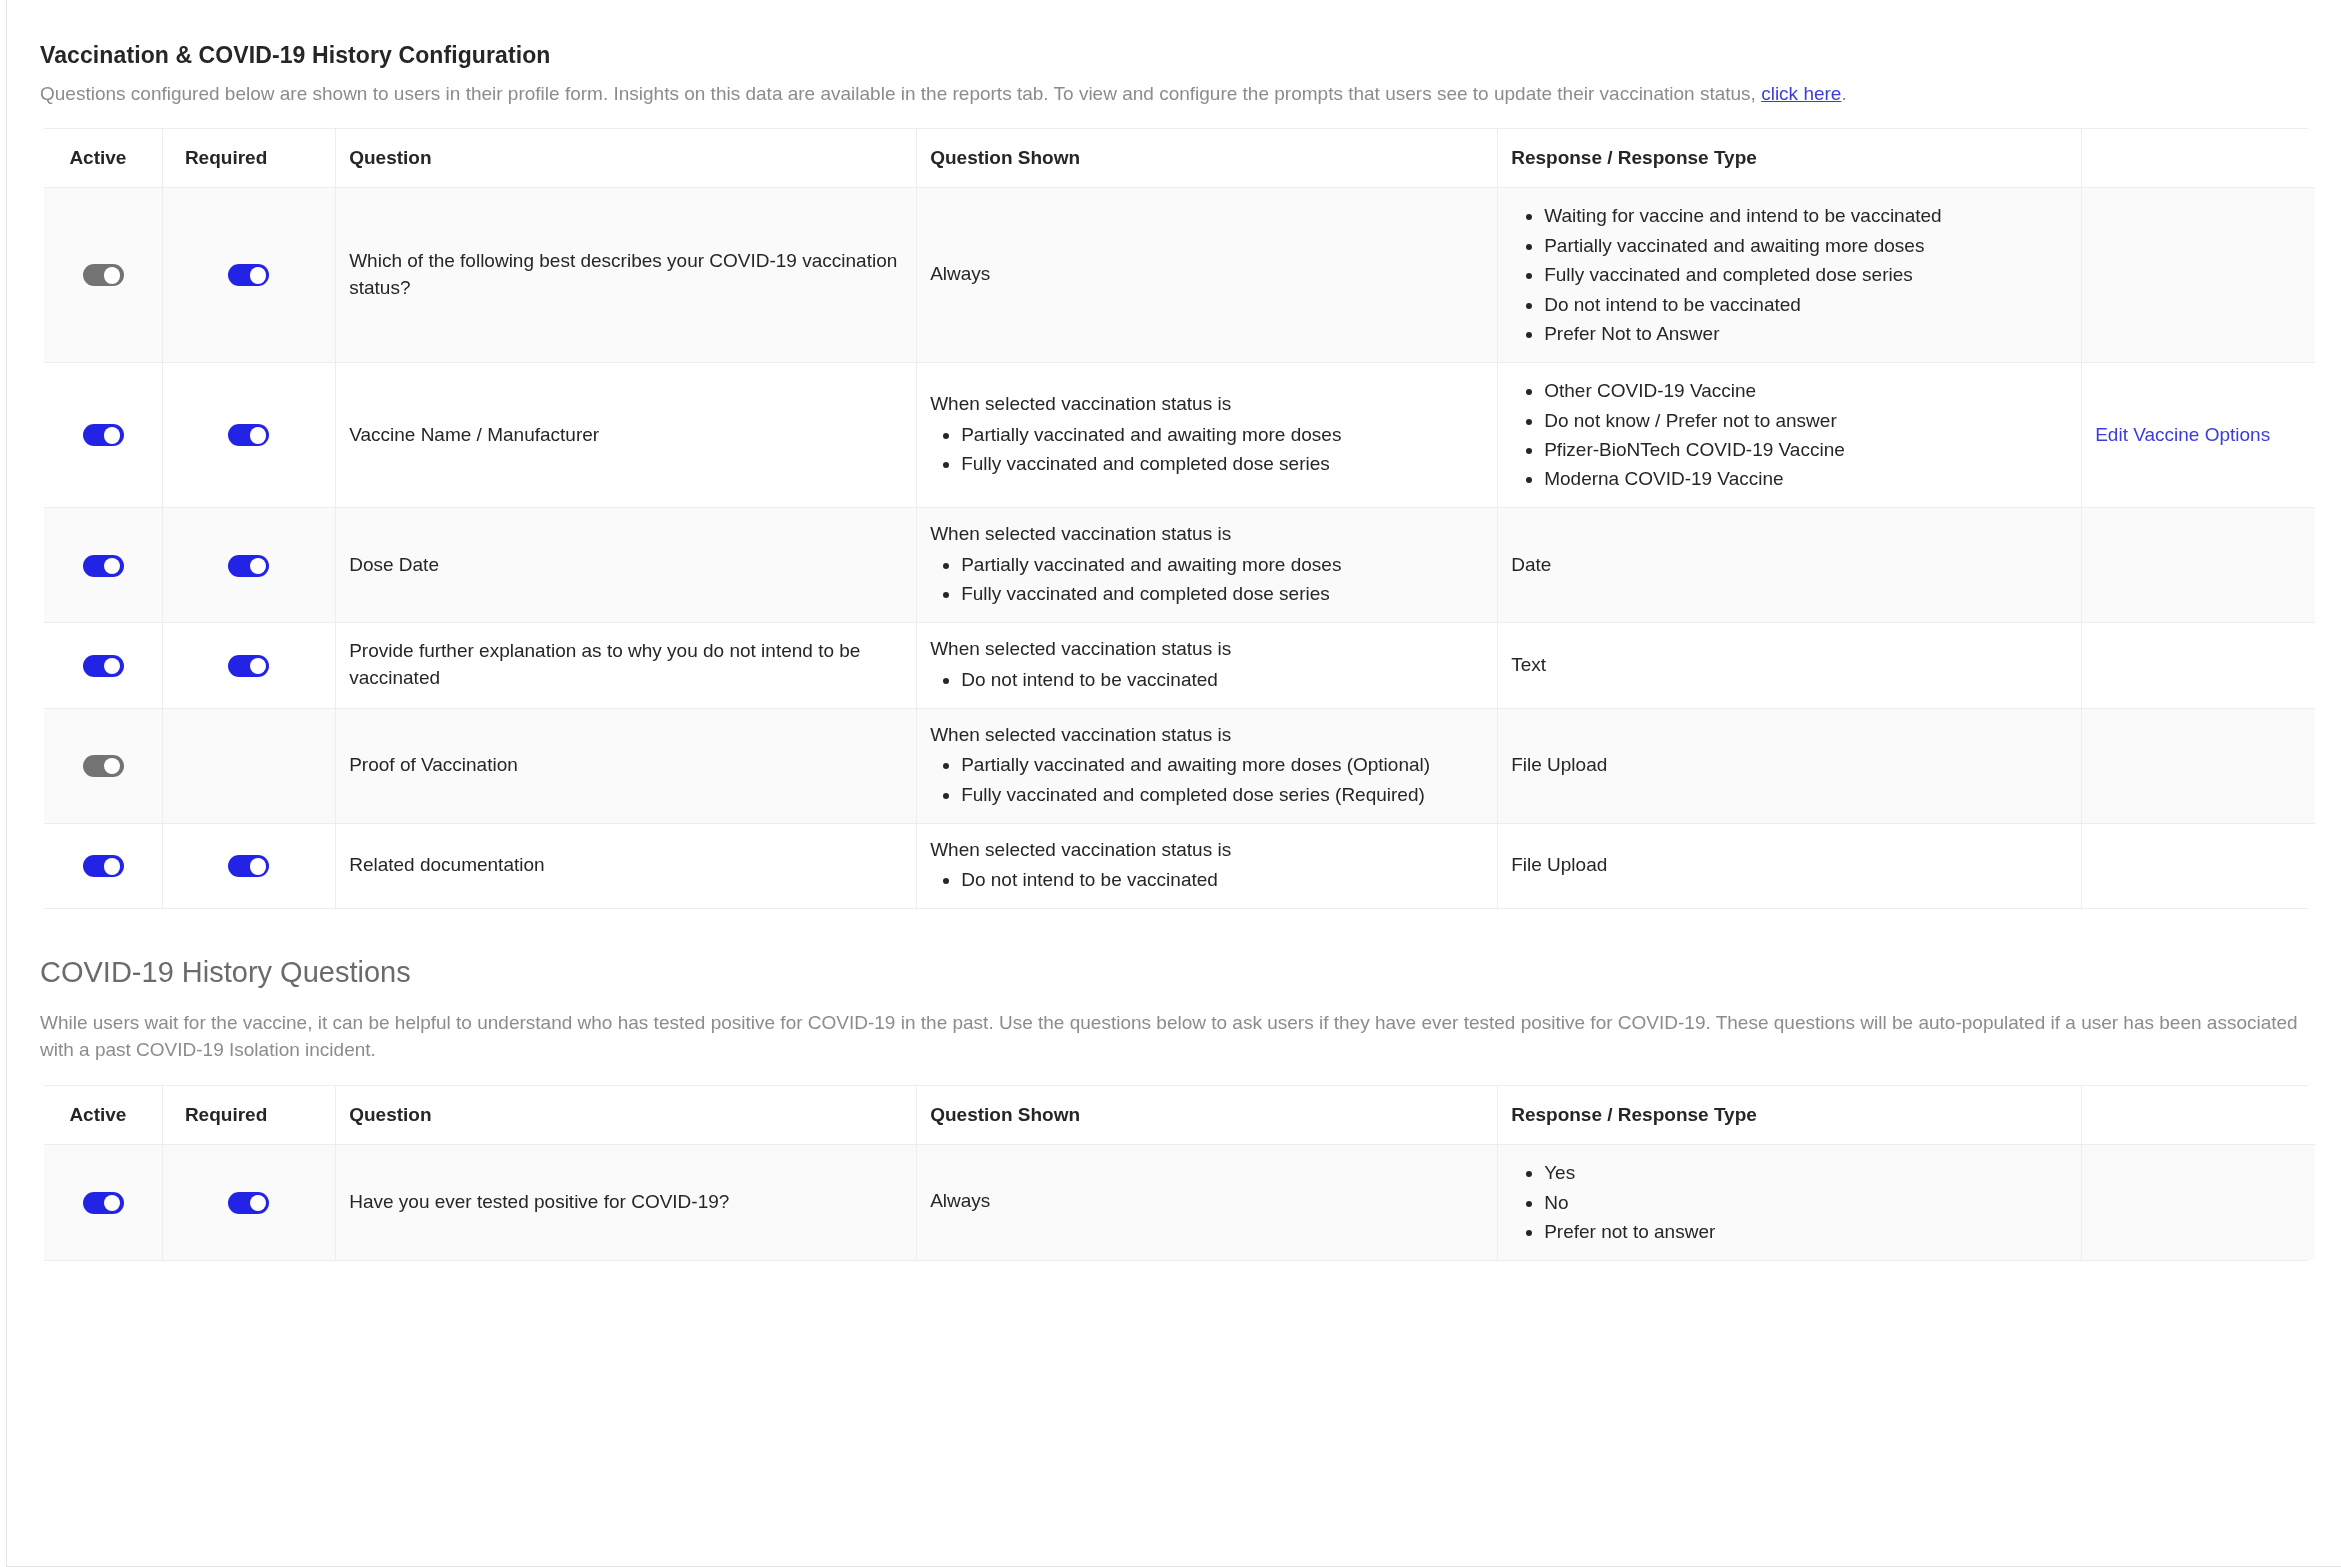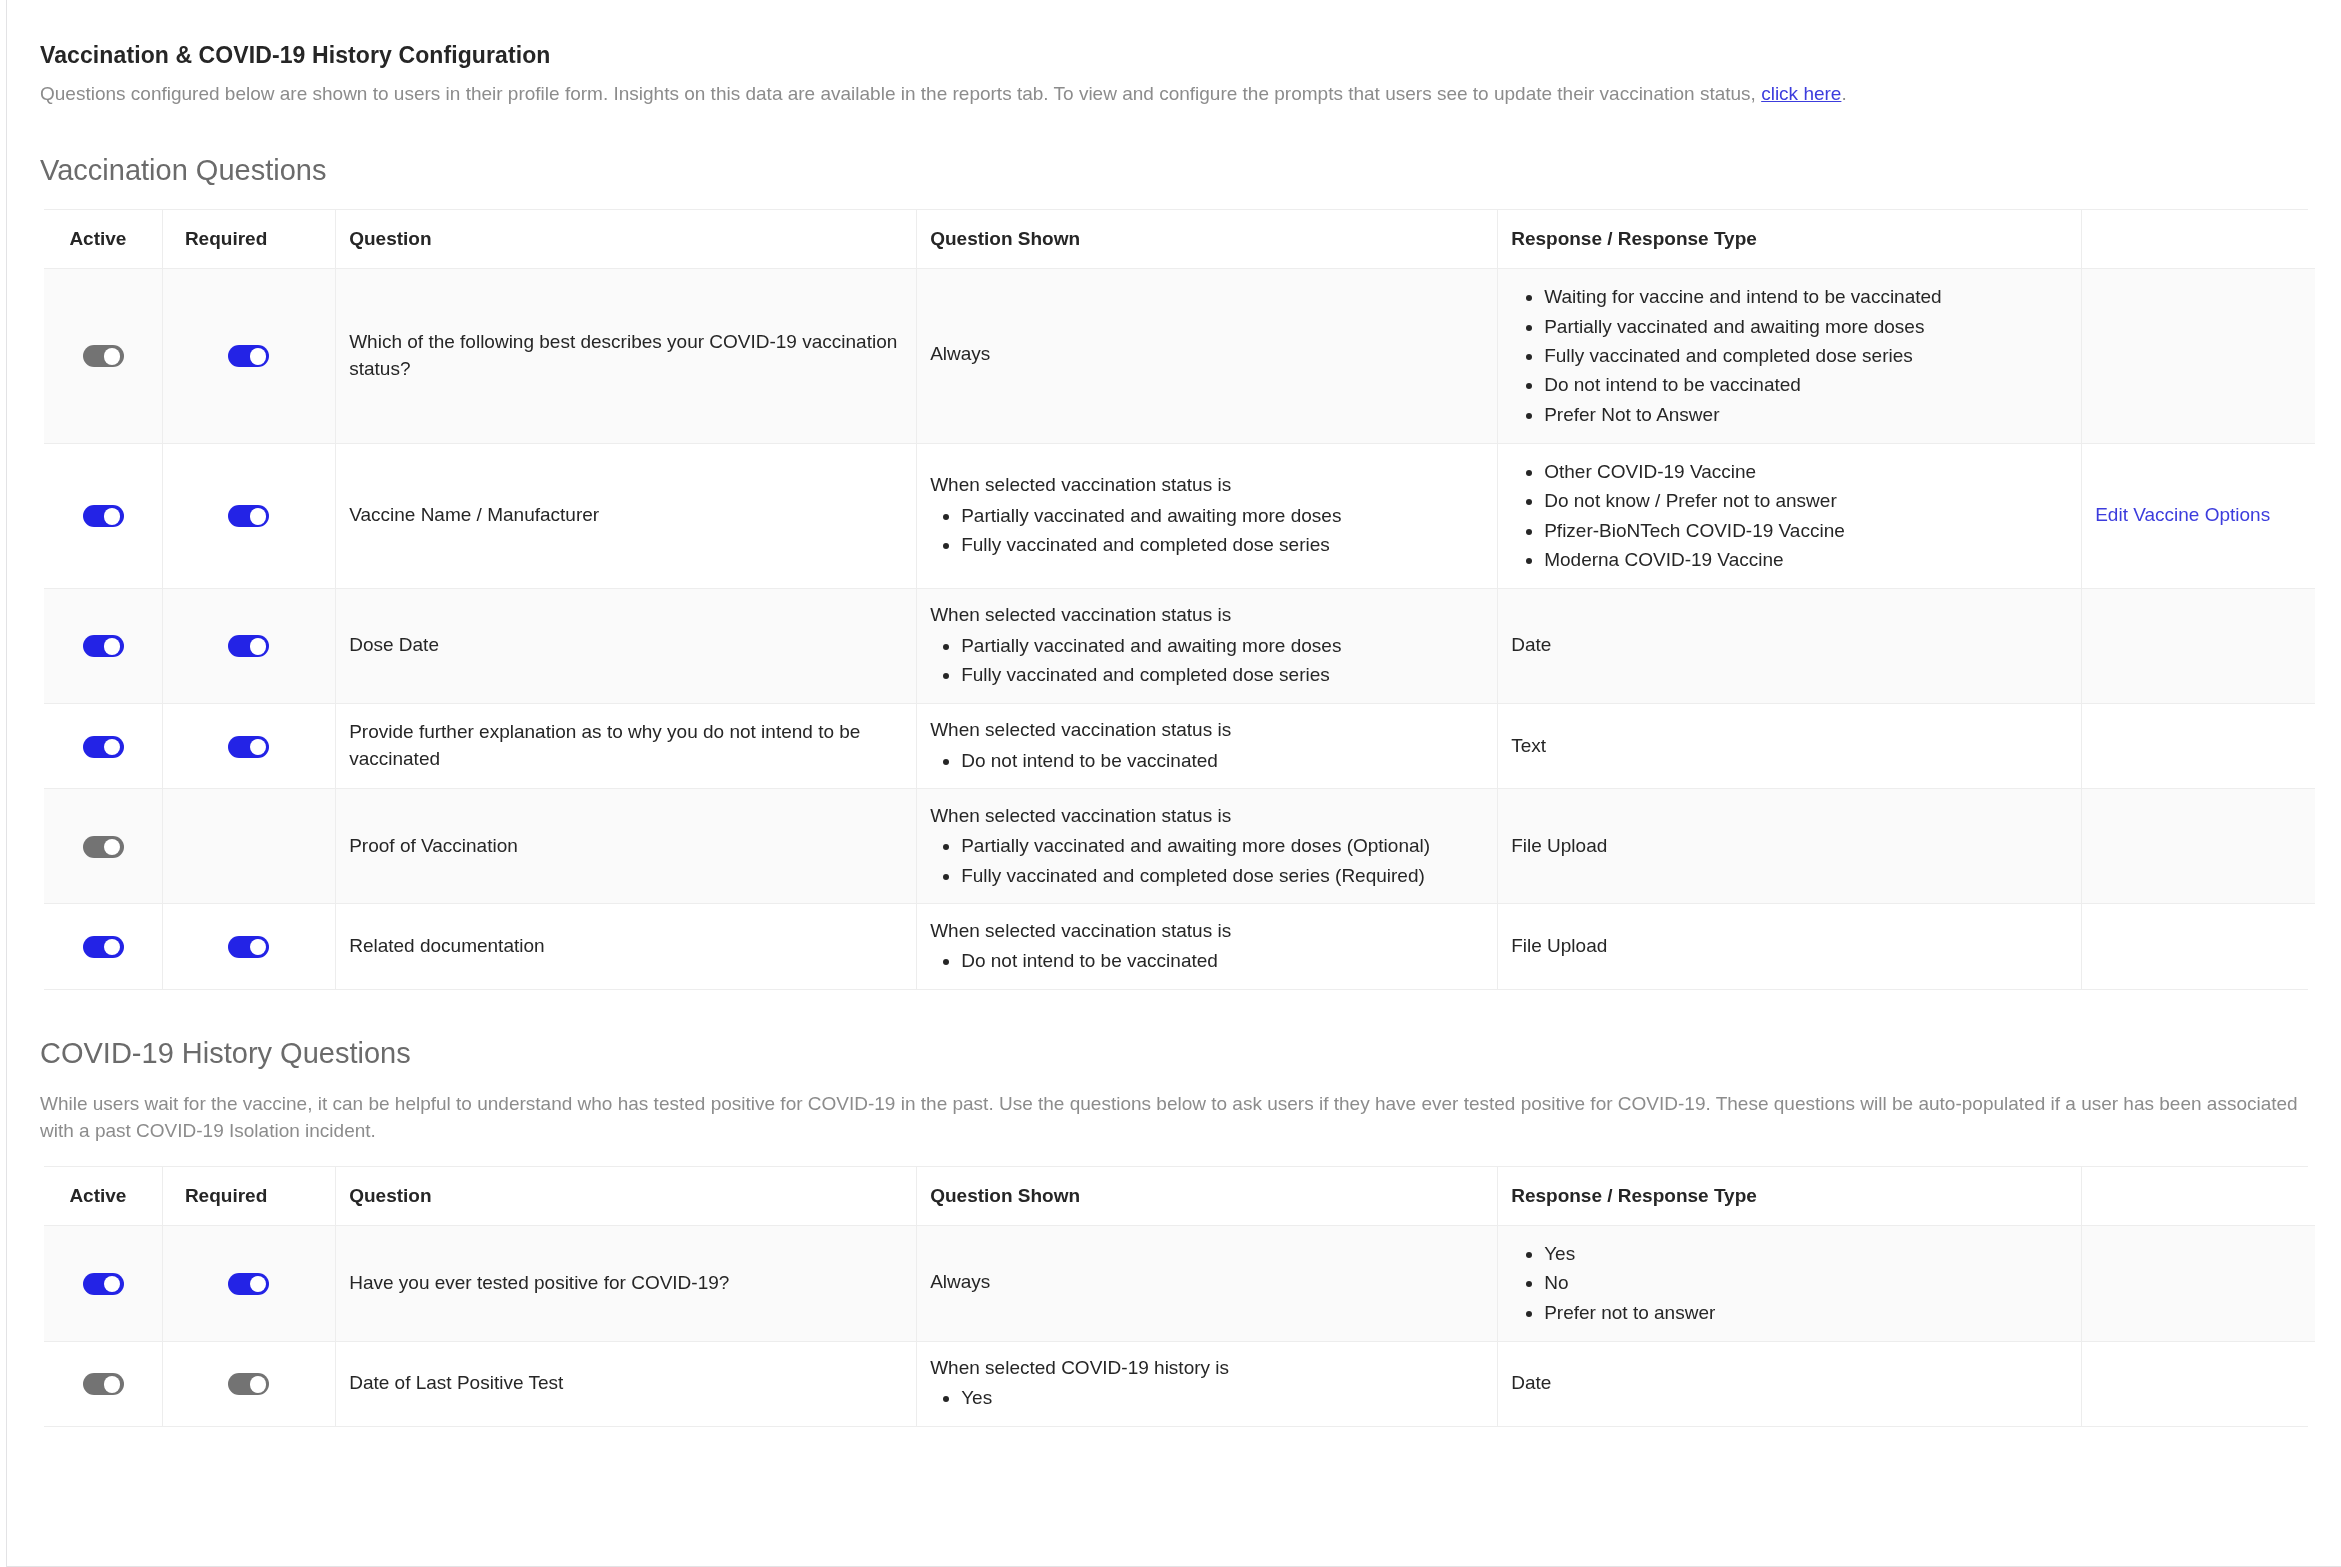--- a/index.html
+++ b/index.html
@@ -185,21 +185,20 @@
 <div class="page-frame">
   <div class="inner">
 
     <div>
       <div class="cfg-title">Vaccination &amp; COVID-19 History Configuration</div>
       <div class="cfg-desc">
         <span>Questions configured below are shown to users in their profile form. Insights on this data are available in the reports tab. To view and configure the prompts that users see to update their vaccination status, </span><a href="#" class="link">click here</a><span>.</span>
       </div>
     </div>
 
-    <div class="section-head">Vaccination Questions</div>
 
     <div class="grid-wrap tbl-offset">
       <table class="grid">
         <colgroup>
           <col class="c-active">
             <col class="c-required">
             <col class="c-question">
           <col class="c-shown">
             <col class="c-response">
             <col class="c-action">
@@ -345,33 +344,20 @@
               </td>
               <td class="cell-response">
                 <ul class="cell-list">
                   <li>Yes</li>
                   <li>No</li>
                   <li>Prefer not to answer</li>
                 </ul>
               </td>
               <td class="cell-action"></td>
             </tr>
-            <tr class="even">
-              <td class="cell-toggle"><span class="toggle off"><span class="knob"></span></span></td>
-              <td class="cell-toggle"><span class="toggle off"><span class="knob"></span></span></td>
-              <td class="cell-question">Date of Last Positive Test</td>
-              <td class="cell-shown">
-                <div class="shown-label">When selected COVID-19 history is</div>
-                <ul class="shown-list">
-                  <li>Yes</li>
-                </ul>
-              </td>
-              <td class="cell-response"><span>Date</span></td>
-              <td class="cell-action"></td>
-            </tr>
           </tbody>
       </table>
     </div>
 
     <div class="bottom-pad"></div>
   </div>
 </div>
 
 
 </body></html>

